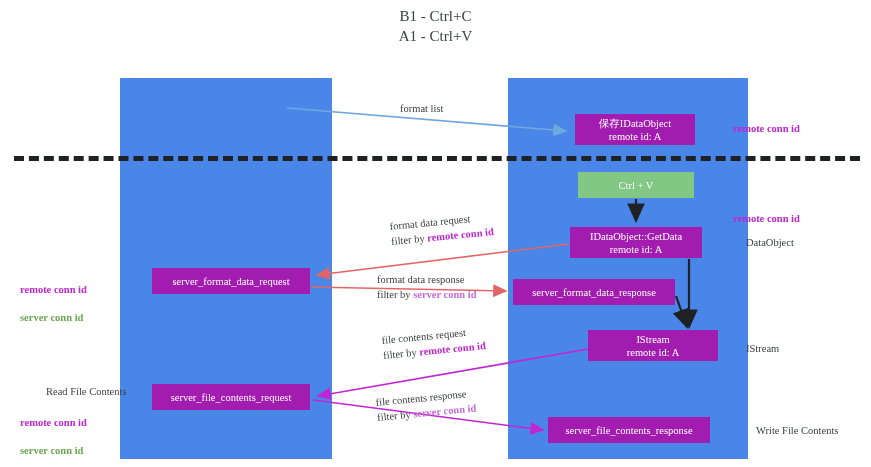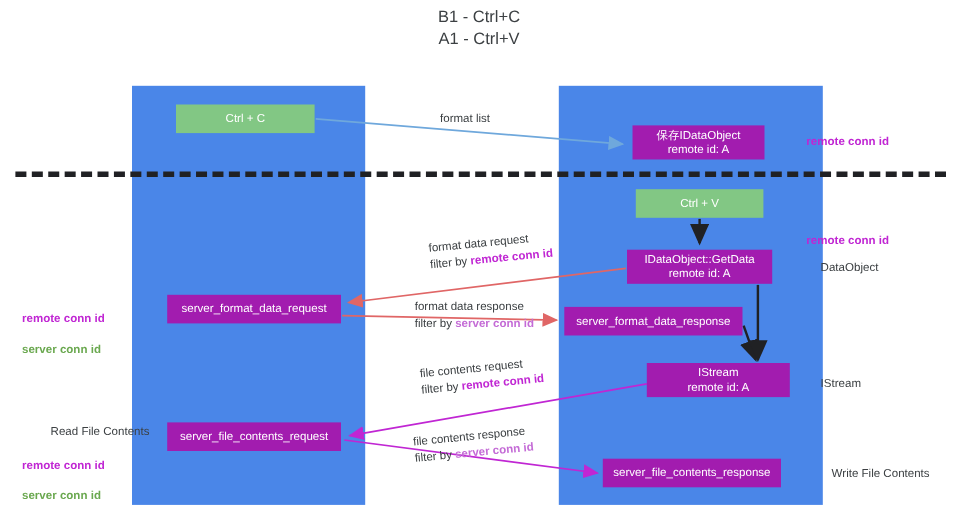--- a/index.html
+++ b/index.html
@@ -4,21 +4,21 @@
 <style>
   html,body{margin:0;padding:0;}
   body{
     width:871px;height:467px;
     background:#ffffff;
     font-family:"Liberation Sans", sans-serif;
     color:#3c4043;
     overflow:hidden;
     position:relative;
   }
-  #stage{position:absolute;left:0;top:0;width:871px;height:350px;}
+  #stage{position:absolute;left:0;top:0;width:871px;height:350px;font-family:Liberation Serif, serif;}
 
   
   .lane{position:absolute;background:#4a86e8;}
   #lane-b1{left:120px;top:78px;width:212px;height:381px;}
   #lane-a1{left:508px;top:78px;width:240px;height:381px;}
 
   
   #diagram-title{
     position:absolute;left:0;top:6px;width:871px;
     text-align:center;font-size:15px;line-height:20px;color:#3c4043;
@@ -137,21 +137,20 @@
 
     <line x1="676" y1="296" x2="687" y2="327" stroke="#202124" stroke-width="2.2" marker-end="url(#ah-blk)"></line>
 
     <line x1="689" y1="259" x2="689" y2="327" stroke="#202124" stroke-width="2.2" marker-end="url(#ah-blk)"></line>
 
     <line x1="588" y1="349" x2="318" y2="396" stroke="#c026d3" stroke-width="1.6" marker-end="url(#ah-mag)"></line>
 
     <line x1="313" y1="400" x2="543" y2="430" stroke="#c026d3" stroke-width="1.6" marker-end="url(#ah-mag)"></line>
   </svg>
 
-  <div class="node green" id="n-ctrlc">Ctrl + C</div>
   <div class="node orange" id="n-save-ido">保存IDataObject
 remote id: A</div>
   <div class="node green" id="n-ctrlv">Ctrl + V</div>
   <div class="node orange" id="n-getdata">IDataObject::GetData
 remote id: A</div>
   <div class="node orange" id="n-sfdreq">server_format_data_request</div>
   <div class="node orange" id="n-sfdres">server_format_data_response</div>
   <div class="node orange" id="n-istream">IStream
 remote id: A</div>
   <div class="node orange" id="n-sfcres">server_file_contents_response</div>

